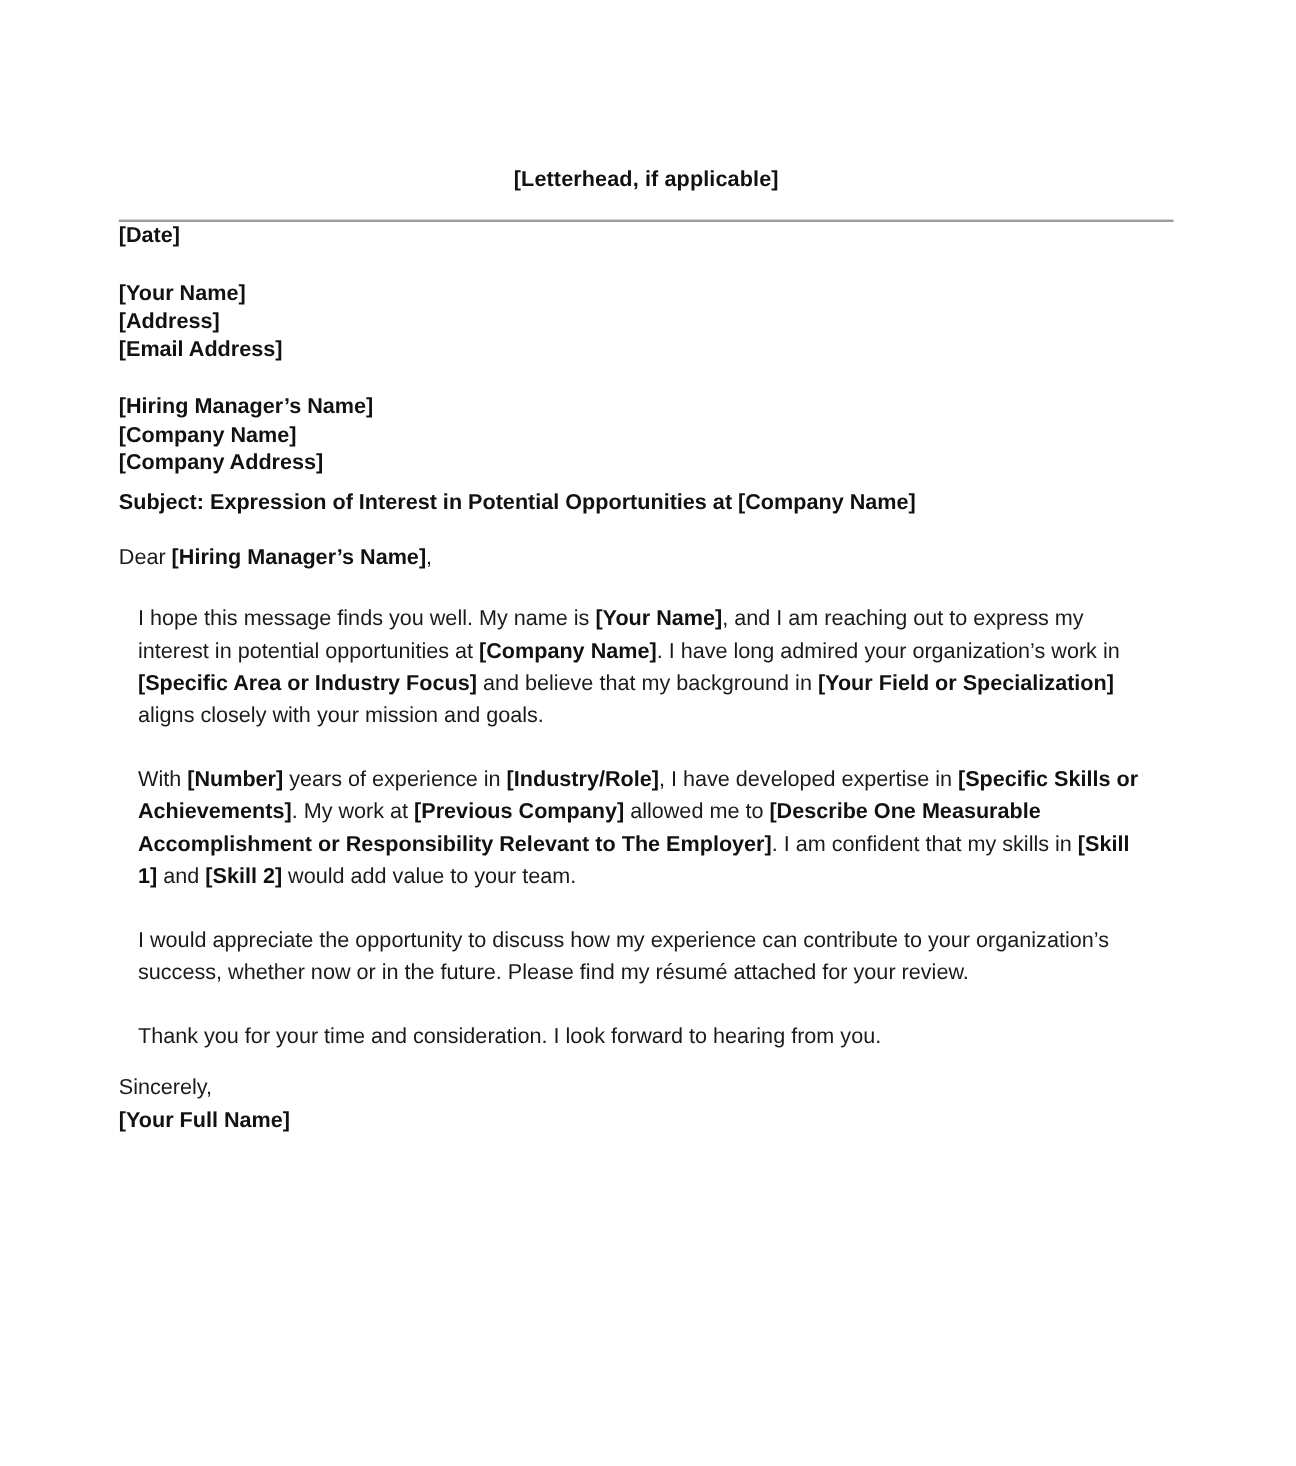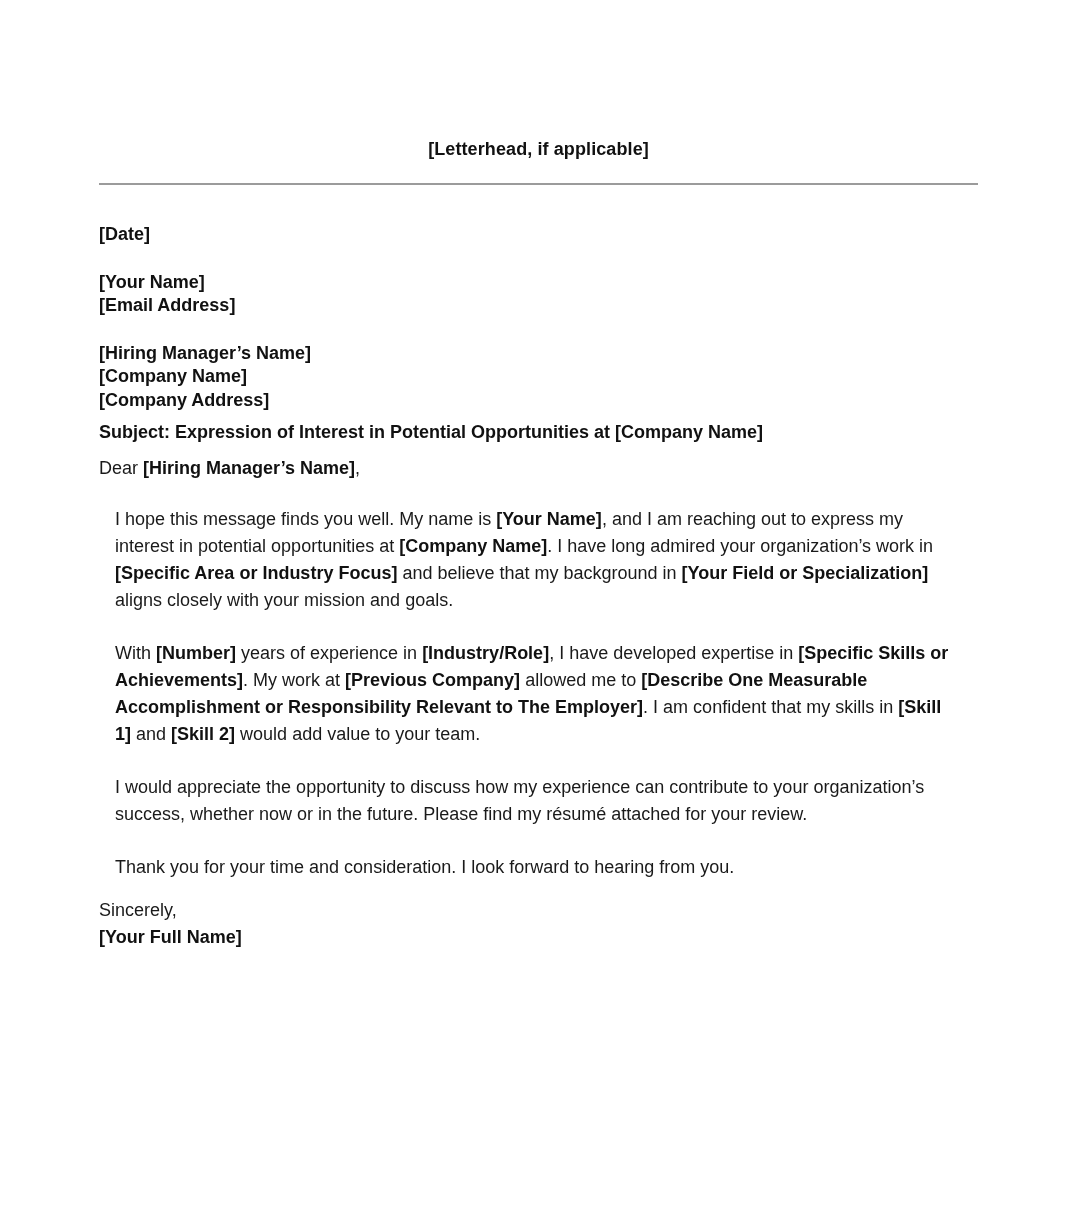--- a/index.html
+++ b/index.html
@@ -50,40 +50,40 @@
     border: 0;
     padding: 0;
   }
 
   .block {
     font-size: 18px;
     line-height: 23.5px;
     color: #1a1a1a;
   }
 
-  .block.addr-date { margin-top: 38px; }
+  .block.addr-date { }
   .block.addr-sender { margin-top: 24px; }
   .block.addr-recipient { margin-top: 24px; }
 
   .block .line {
     font-weight: bold;
     white-space: pre;
     color: #111111;
   }
 
   .subject {
     margin-top: 8px;
     font-size: 18px;
     font-weight: bold;
     line-height: 24px;
     color: #111111;
   }
 
   .salutation {
-    margin-top: 12px;
+    margin-top: 22px;
     font-size: 18px;
     line-height: 24px;
     color: #1a1a1a;
   }
 
   p.para {
     margin: 16px;
     padding: 0;
     margin-top: 26px;
     font-size: 18px;
@@ -119,20 +119,21 @@
     <div class="letterhead">[Letterhead, if applicable]</div>
 
     <hr class="divider">
 
     <div class="block addr-date">
       <div class="line">[Date]</div>
     </div>
 
     <div class="block addr-sender">
       <div class="line">[Your Name]</div>
+      <div class="line">[Address]</div>
       <div class="line">[Email Address]</div>
     </div>
 
     <div class="block addr-recipient">
       <div class="line">[Hiring Manager’s Name]</div>
       <div class="line">[Company Name]</div>
       <div class="line">[Company Address]</div>
     </div>
 
     <div class="subject">Subject: Expression of Interest in Potential Opportunities at [Company Name]</div>

